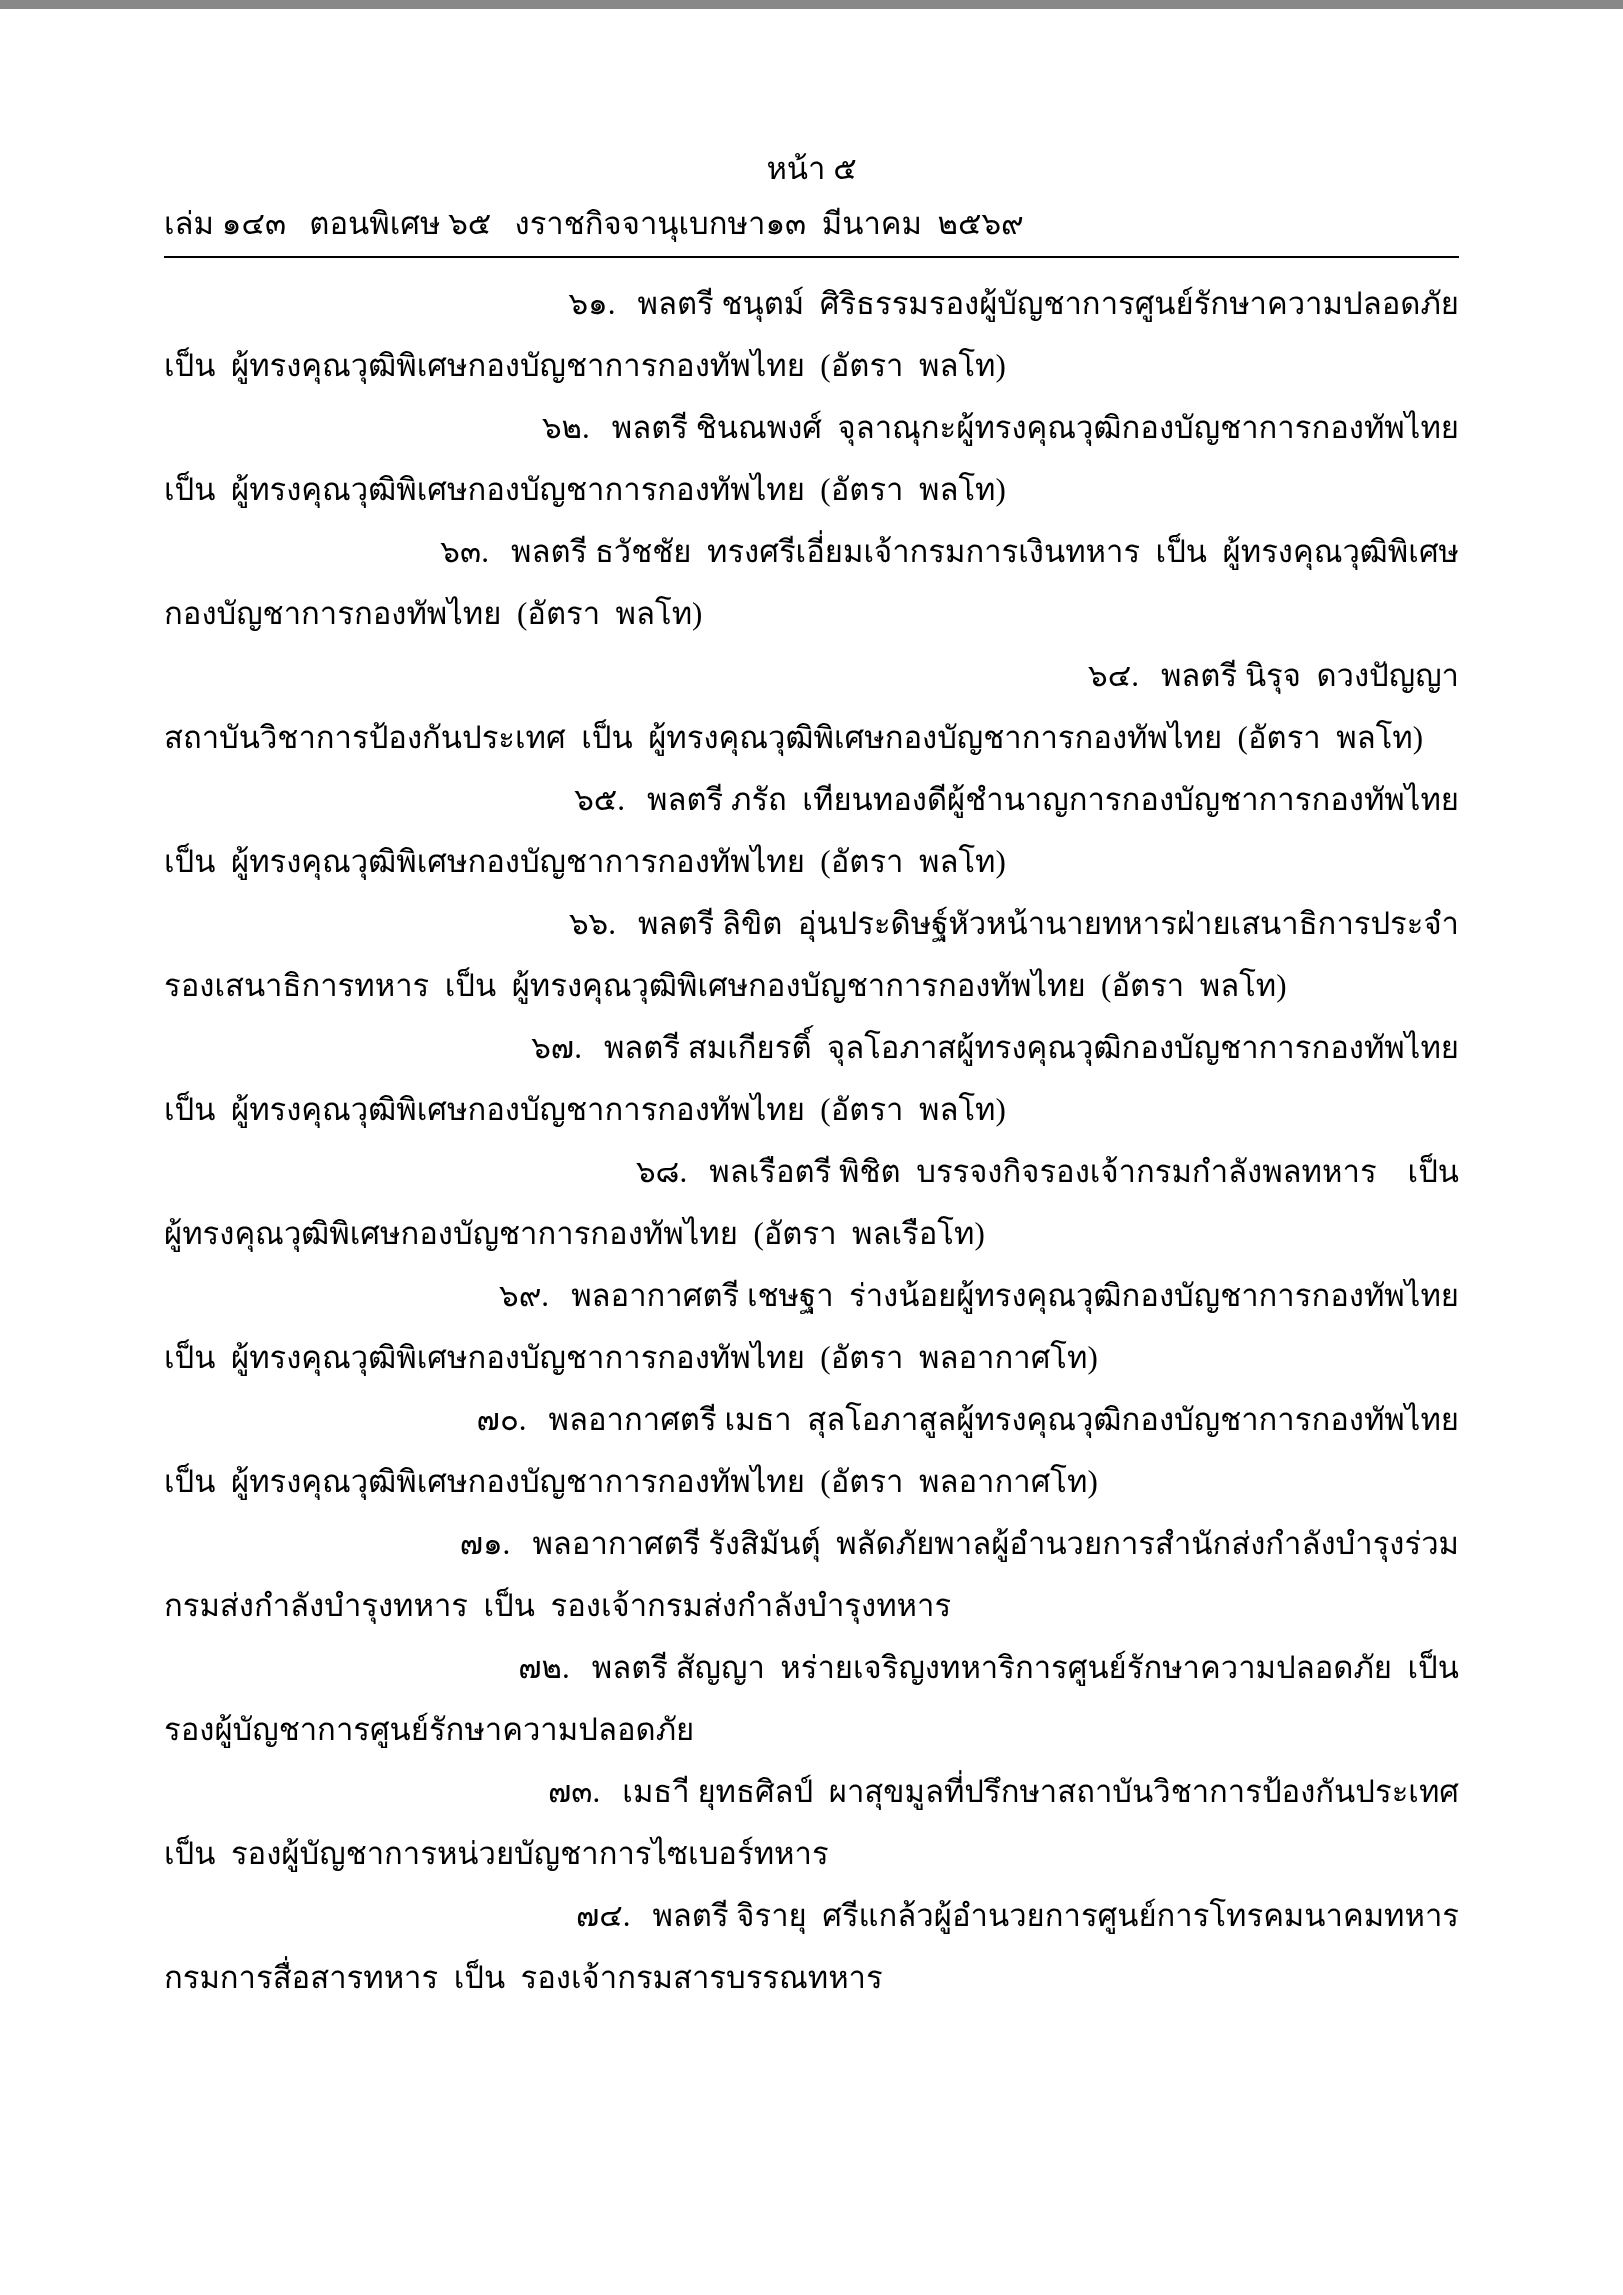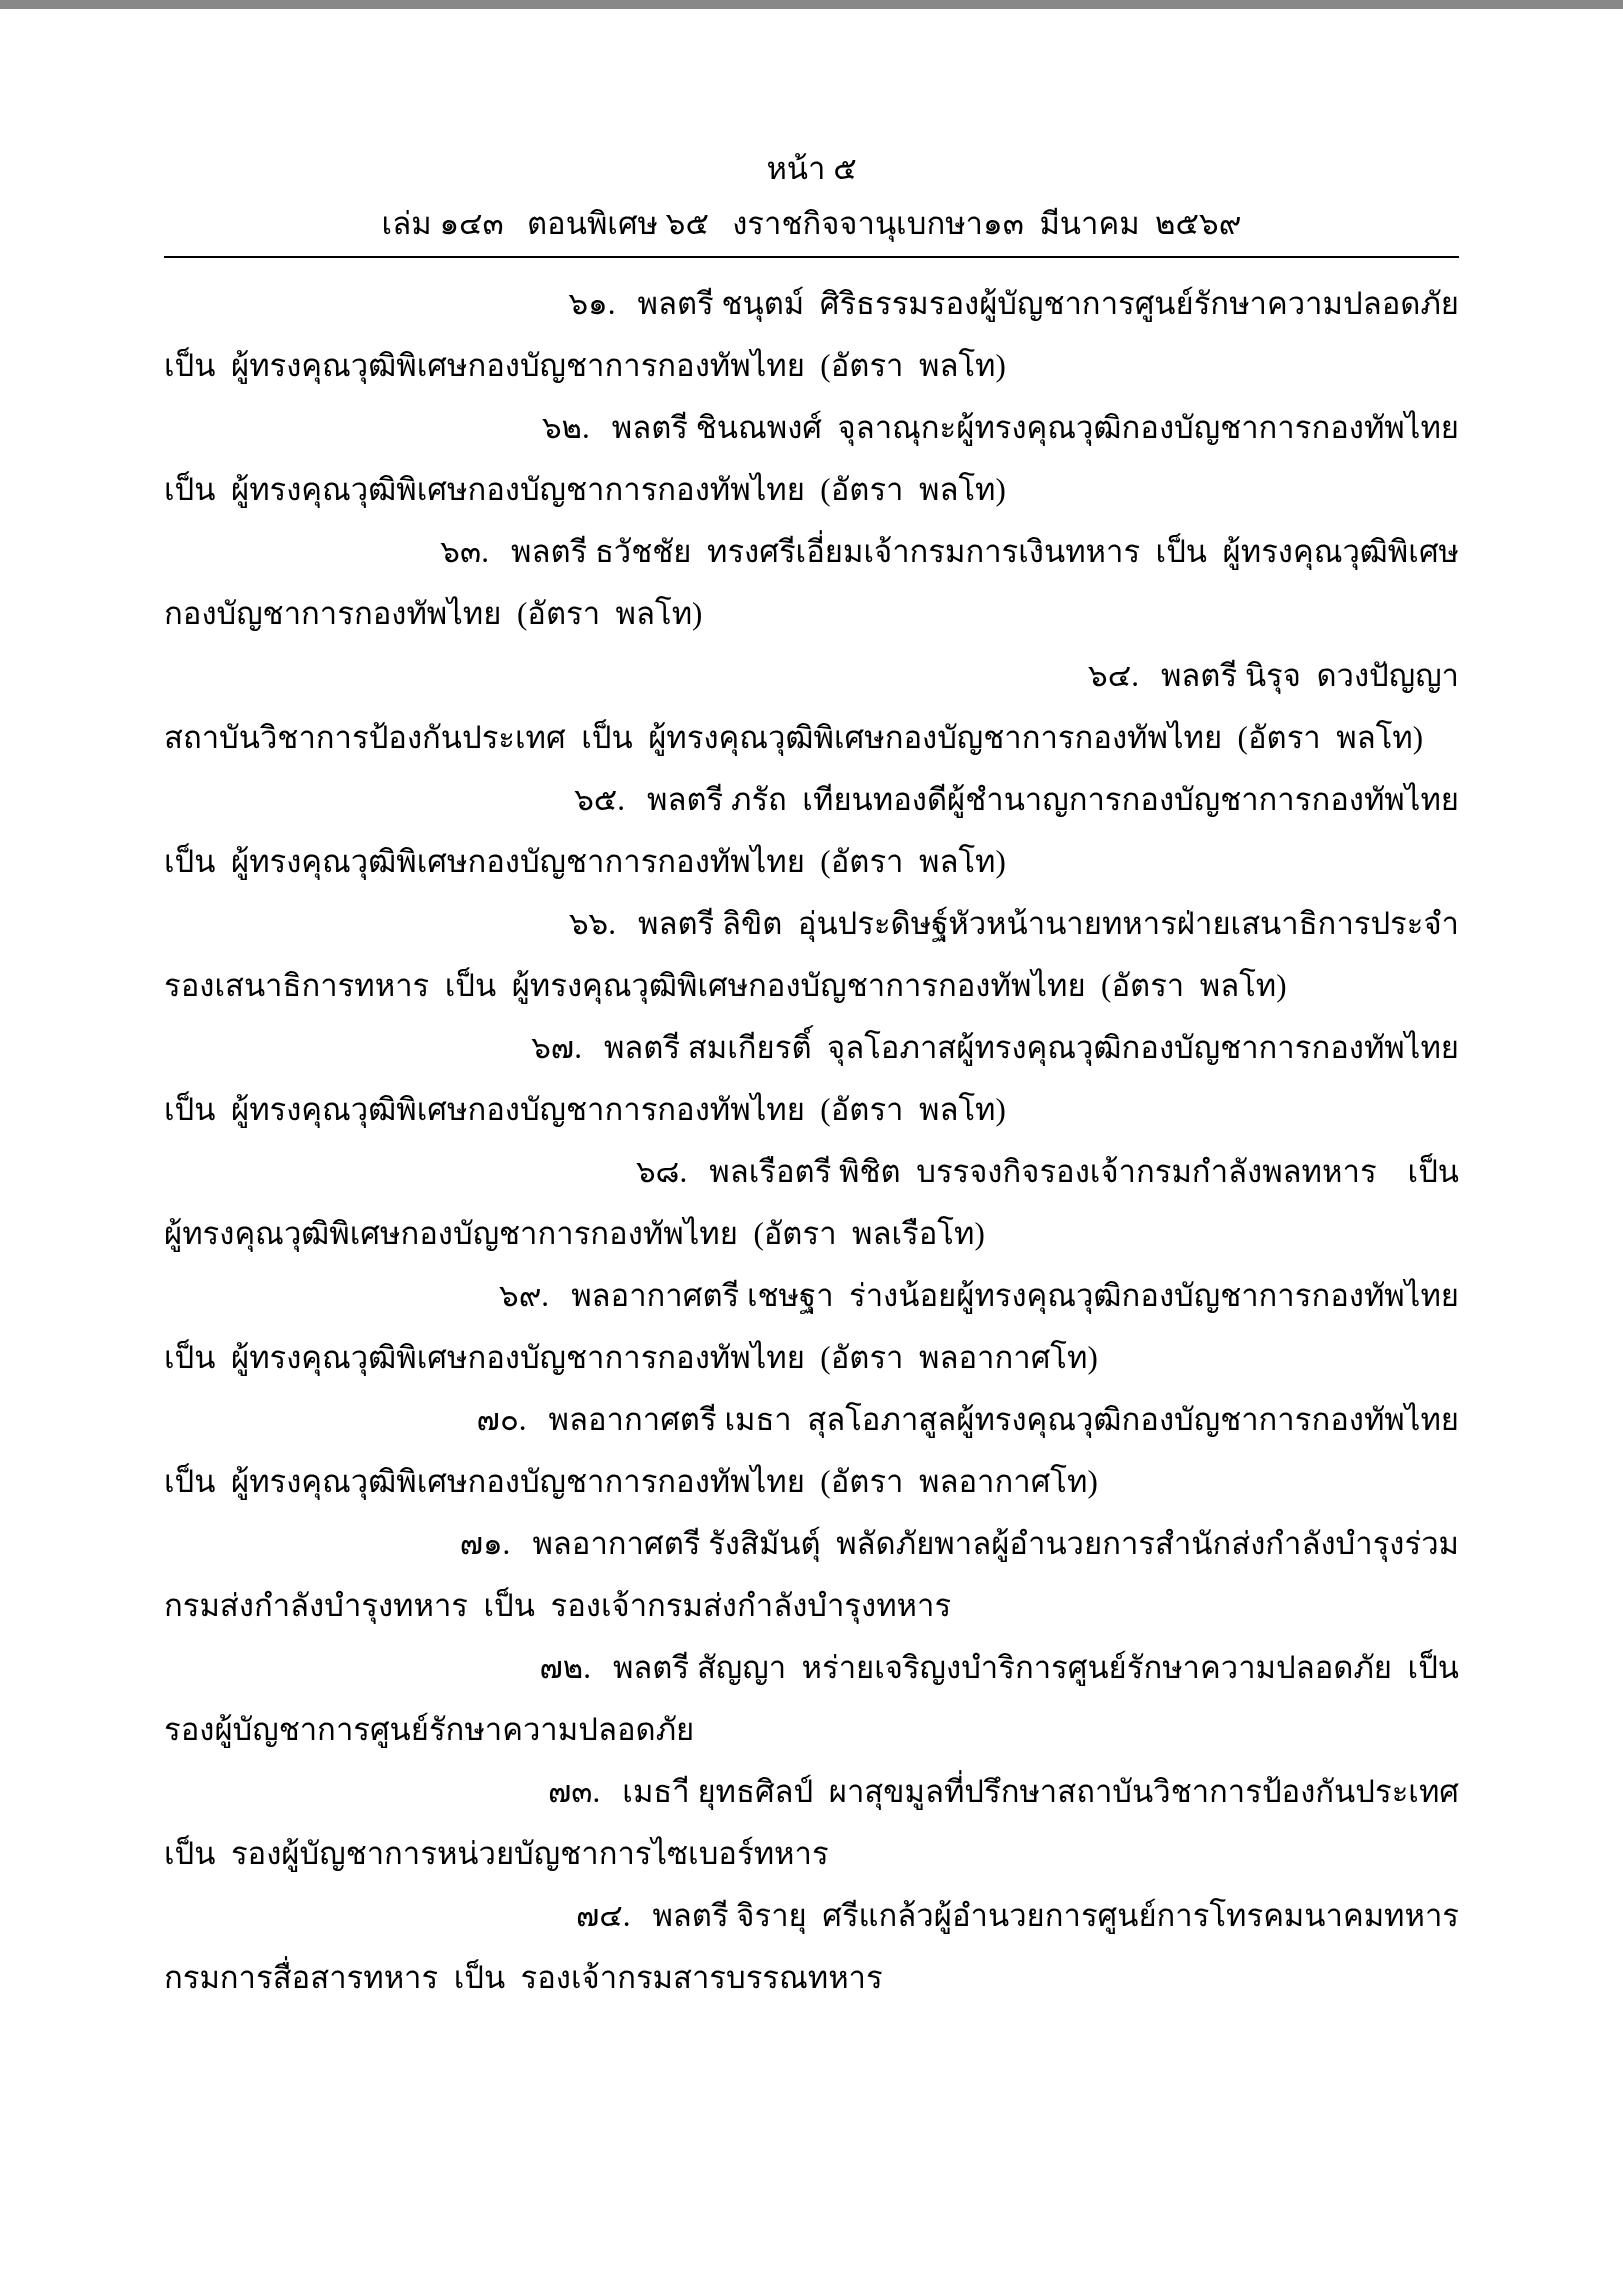--- a/index.html
+++ b/index.html
@@ -18,21 +18,21 @@
   }
   .pre { white-space: pre-wrap; }
 
   
   .page-number {
     text-align: center;
     line-height: 52px;
   }
   .header-row {
     display: flex;
-    justify-content: center;
+    justify-content: flex-start;
     align-items: baseline;
     line-height: 58px;
   }
   .header-center { text-align: center; }
   .header-rule {
     border: 0;
     border-top: 2.6px solid #000;
     margin: 2.6px 0 0 0;
   }
 
@@ -170,21 +170,21 @@
         <span class="entry-pos pre">ผู้อำนวยการสำนักส่งกำลังบำรุงร่วม</span>
       </div>
       <div class="entry-line2 pre">กรมส่งกำลังบำรุงทหาร  เป็น  รองเจ้ากรมส่งกำลังบำรุงทหาร</div>
     </div>
 
     <div class="entry">
       <div class="entry-line1">
         <span class="entry-left">
           <span class="entry-no pre">๗๒.</span><span class="entry-name pre">พลตรี สัญญา  หร่ายเจริญ</span>
         </span>
-        <span class="entry-pos pre">งบำริการศูนย์รักษาความปลอดภัย  เป็น</span>
+        <span class="entry-pos pre">งทหาริการศูนย์รักษาความปลอดภัย  เป็น</span>
       </div>
       <div class="entry-line2 pre">รองผู้บัญชาการศูนย์รักษาความปลอดภัย</div>
     </div>
 
     <div class="entry">
       <div class="entry-line1">
         <span class="entry-left">
           <span class="entry-no pre">๗๓.</span><span class="entry-name pre">เมธาี ยุทธศิลป์  ผาสุขมูล</span>
         </span>
         <span class="entry-pos pre">ที่ปรึกษาสถาบันวิชาการป้องกันประเทศ</span>

